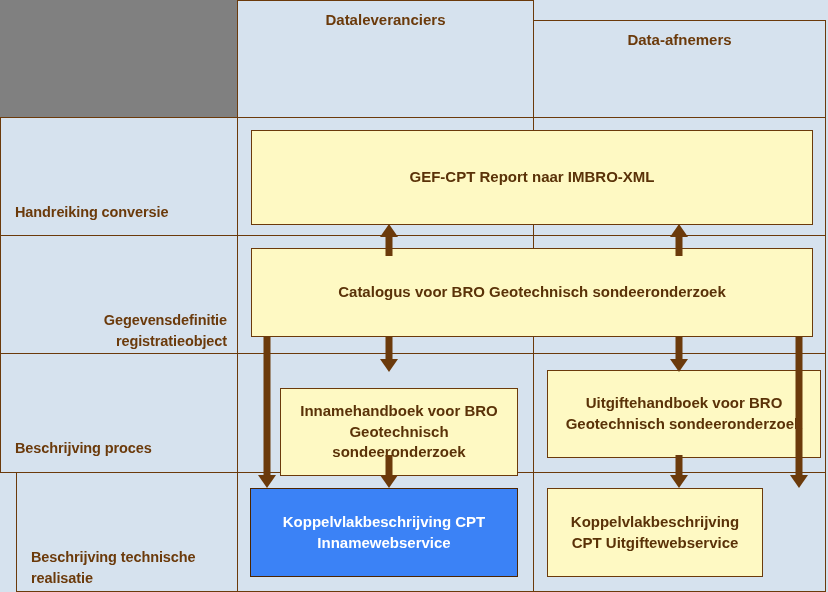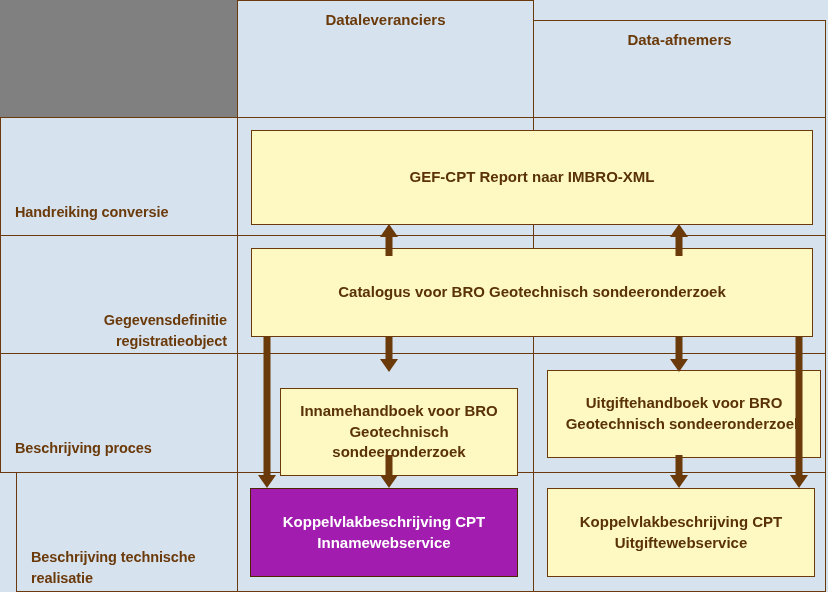--- a/index.html
+++ b/index.html
@@ -61,21 +61,21 @@
     font-size: 15px;
     font-weight: bold;
     line-height: 1.38;
     display: flex;
     align-items: center;
     justify-content: center;
     text-align: center;
     z-index: 4;
   }
   .box.dark {
-    background: #a21caf;
+    background: #3b82f6;
     color: #ffffff;
     border-color: #4d2500;
   }
   .box .txt { padding: 0 6px; }
 
   
   .arrow {
     position: absolute;
     z-index: 6;
   }
@@ -194,17 +194,17 @@
   </div>
 
   <div class="box" style="left:547px;top:370px;width:274px;height:88px;">
     <span class="txt">Uitgiftehandboek voor BRO Geotechnisch sondeeronderzoek</span>
   </div>
 
   <div class="box dark" style="left:250px;top:488px;width:268px;height:89px;">
     <span class="txt">Koppelvlakbeschrijving CPT Innamewebservice</span>
   </div>
 
-  <div class="box" style="left:547px;top:488px;width:268px;height:89px;">
+  <div class="box" style="left:547px;top:488px;width:216px;height:89px;">
     <span class="txt">Koppelvlakbeschrijving CPT Uitgiftewebservice</span>
   </div>
 
 </div>
 
 </body></html>

